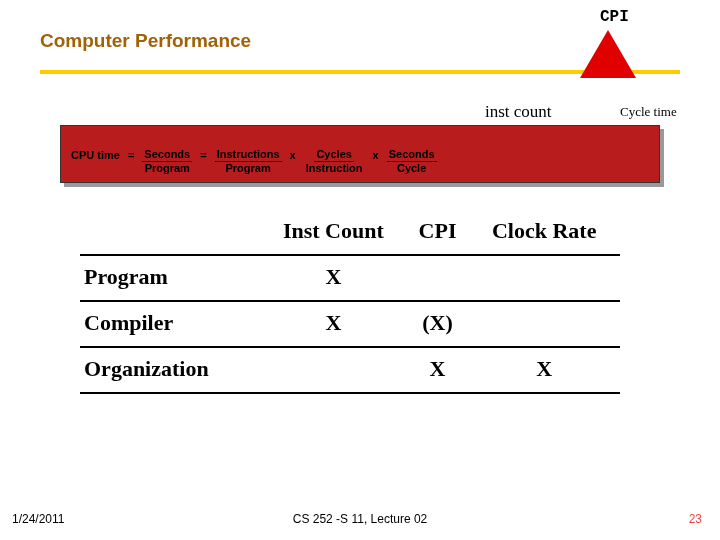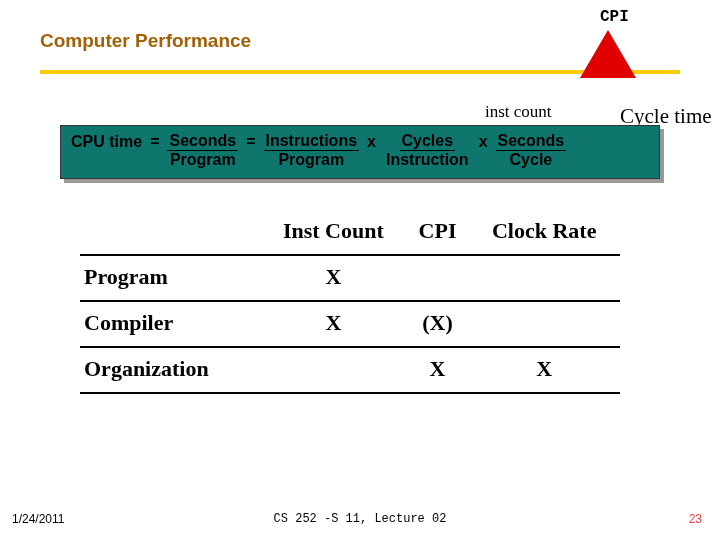--- a/index.html
+++ b/index.html
@@ -50,33 +50,33 @@
     top: 102px;
     font-family: "Comic Sans MS", cursive;
     font-size: 17px;
     color: #000;
   }
   .cycletime-label {
     position: absolute;
     left: 620px;
     top: 104px;
     font-family: "Comic Sans MS", cursive;
-    font-size: 21px;
+    font-size: 13px;
     color: #000;
   }
   .formula-box {
     position: absolute;
     left: 60px;
     top: 125px;
     width: 600px;
     border: 1px solid #333;
-    background: #0f766e;
-    padding: 6px 10px 8px 10px;
+    background: #b91c1c;
+    padding: 22px 10px 8px 10px;
     font-family: Arial, sans-serif;
-    font-size: 16px;
+    font-size: 11px;
     font-weight: bold;
     box-shadow: 4px 4px 0 #999;
   }
   .formula-row {
     display: flex;
     align-items: flex-start;
     gap: 8px;
   }
   .frac {
     display: inline-flex;
@@ -123,21 +123,20 @@
     font-size: 12px;
     color: #000;
   }
   .footer-center {
     position: absolute;
     left: 0; right: 0;
     bottom: 14px;
     text-align: center;
     font-size: 12px;
     color: #000;
-    font-family: Liberation Mono, monospace;
   }
   .footer-page {
     position: absolute;
     right: 18px;
     bottom: 14px;
     font-size: 12px;
     color: #ef4444;
   }
 </style>
 </head>

